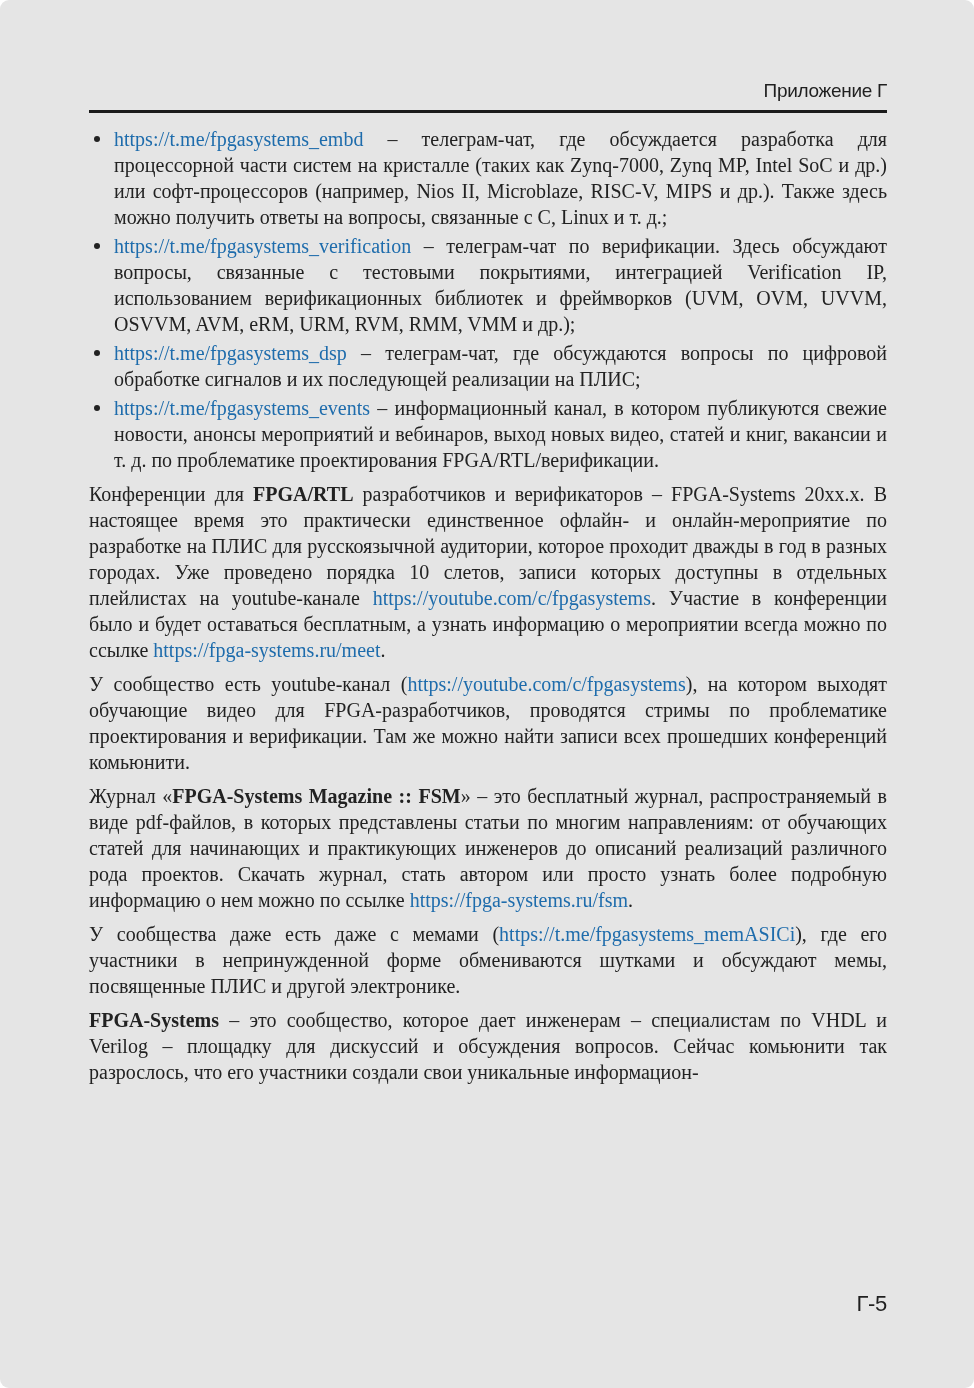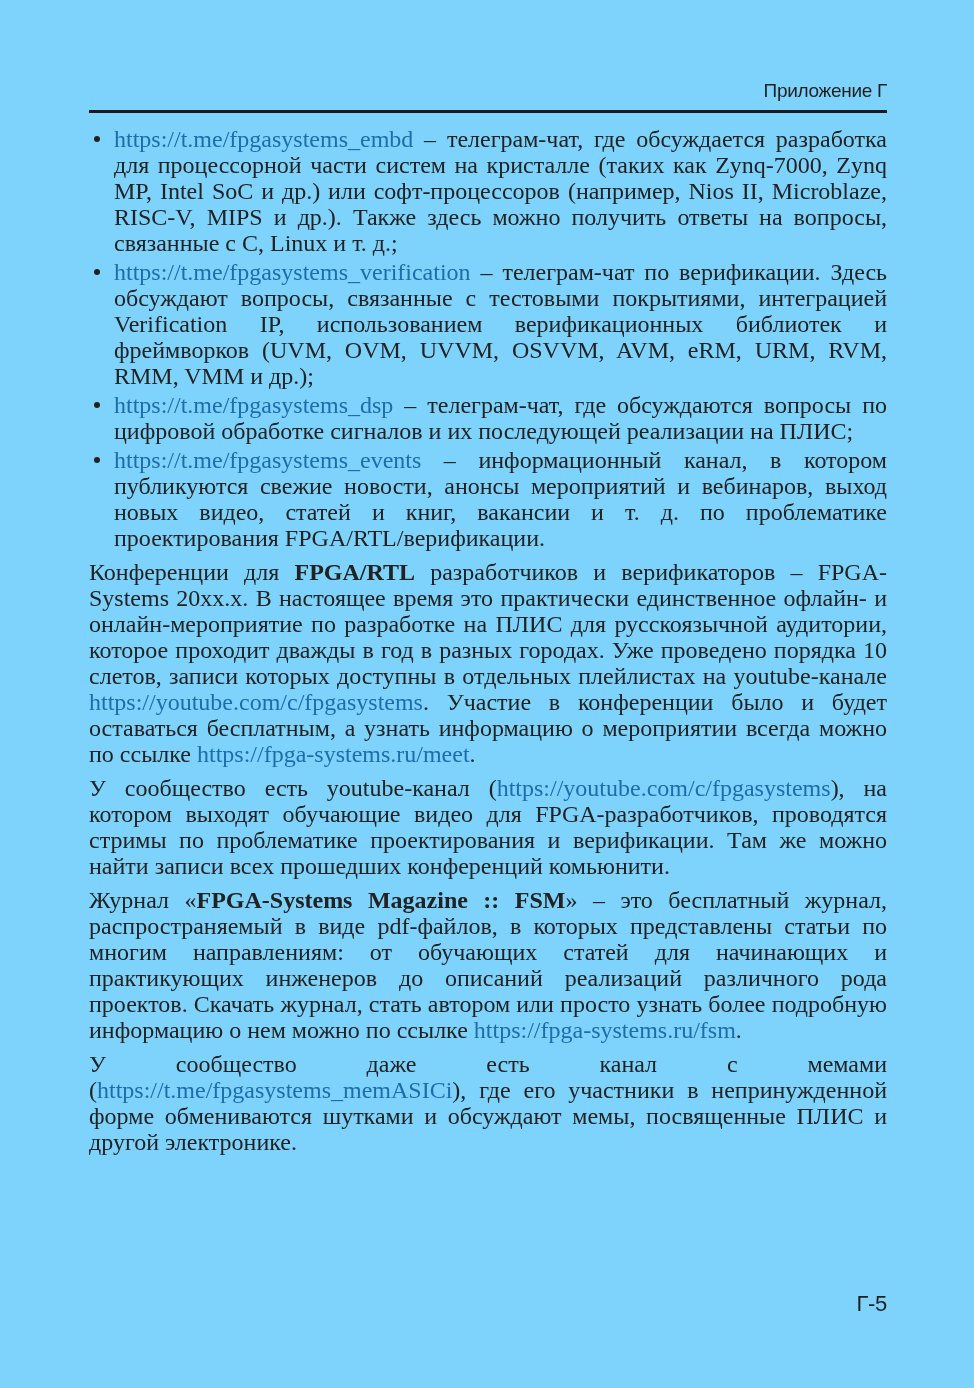--- a/index.html
+++ b/index.html
@@ -7,42 +7,43 @@
     width: 974px; height: 1388px;
     background: #ffffff;
     font-family: "Liberation Serif", serif;
     color: #222222;
     -webkit-font-smoothing: antialiased;
   }
   .page {
     position: relative;
     width: 974px; height: 1388px;
     overflow: hidden;
-    background: #7dd3fc;
+    background: #e5e5e5;
+    border-radius: 9px;
   }
   .content {
     position: absolute;
     left: 89px; top: 0;
     width: 798px;
   }
   .running-head {
     margin-top: 80px;
     text-align: right;
     font-family: "Liberation Sans", sans-serif;
     font-size: 19px;
     letter-spacing: -0.3px;
     color: #1f1f1f;
   }
   .head-rule {
     margin-top: 8px;
     height: 0;
     border-bottom: 3px solid #1b1b1b;
   }
   .body-text {
-    font-size: 24px;
+    font-size: 20px;
     line-height: 26px;
     text-align: justify;
     color: #222222;
   }
   ul.channels {
     list-style: none;
     margin: 13px 0 8px 0;
     padding: 0;
   }
   ul.channels li {
@@ -108,20 +109,21 @@
         </li>
       </ul>
 
       <p class="para"><span>Конференции для </span><strong>FPGA/RTL</strong><span> разработчиков и верификаторов – FPGA-Systems 20xx.x. В настоящее время это практически единственное офлайн- и онлайн-мероприятие по разработке на ПЛИС для русскоязычной аудитории, которое проходит дважды в год в разных городах. Уже проведено порядка 10 слетов, записи которых доступны в отдельных плейлистах на youtube-канале </span><a class="lnk">https://youtube.com/c/fpgasystems</a><span>. Участие в конференции было и будет оставаться бесплатным, а узнать информацию о мероприятии всегда можно по ссылке </span><a class="lnk">https://fpga-systems.ru/meet</a><span>.</span></p>
 
       <p class="para"><span>У сообщество есть youtube-канал (</span><a class="lnk">https://youtube.com/c/fpgasystems</a><span>), на котором выходят обучающие видео для FPGA-разработчиков, проводятся стримы по проблематике проектирования и верификации. Там же можно найти записи всех прошедших конференций комьюнити.</span></p>
 
       <p class="para"><span>Журнал «</span><strong>FPGA-Systems Magazine :: FSM</strong><span>» – это бесплатный журнал, распространяемый в виде pdf-файлов, в которых представлены статьи по многим направлениям: от обучающих статей для начинающих и практикующих инженеров до описаний реализаций различного рода проектов. Скачать журнал, стать автором или просто узнать более подробную информацию о нем можно по ссылке </span><a class="lnk">https://fpga-systems.ru/fsm</a><span>.</span></p>
 
 
-      <p class="para"><span>У сообщество даже есть канал с мемами (</span><a class="lnk">https://t.me/fpgasystems_memASICi</a><span>), где его участники в непринужденной форме обмениваются шутками и обсуждают мемы, посвященные ПЛИС и другой электронике.</span></p>
+      <p class="para"><span>У сообщества даже есть даже с мемами (</span><a class="lnk">https://t.me/fpgasystems_memASICi</a><span>), где его участники в непринужденной форме обмениваются шутками и обсуждают мемы, посвященные ПЛИС и другой электронике.</span></p>
 
+      <p class="para"><strong>FPGA-Systems</strong><span> – это сообщество, которое дает инженерам – специалистам по VHDL и Verilog – площадку для дискуссий и обсуждения вопросов. Сейчас комьюнити так разрослось, что его участники создали свои уникальные информацион-</span></p>
 
     </div>
   </div>
 
   <div class="page-number">Г-5</div>
 </div>
 
 </body></html>

